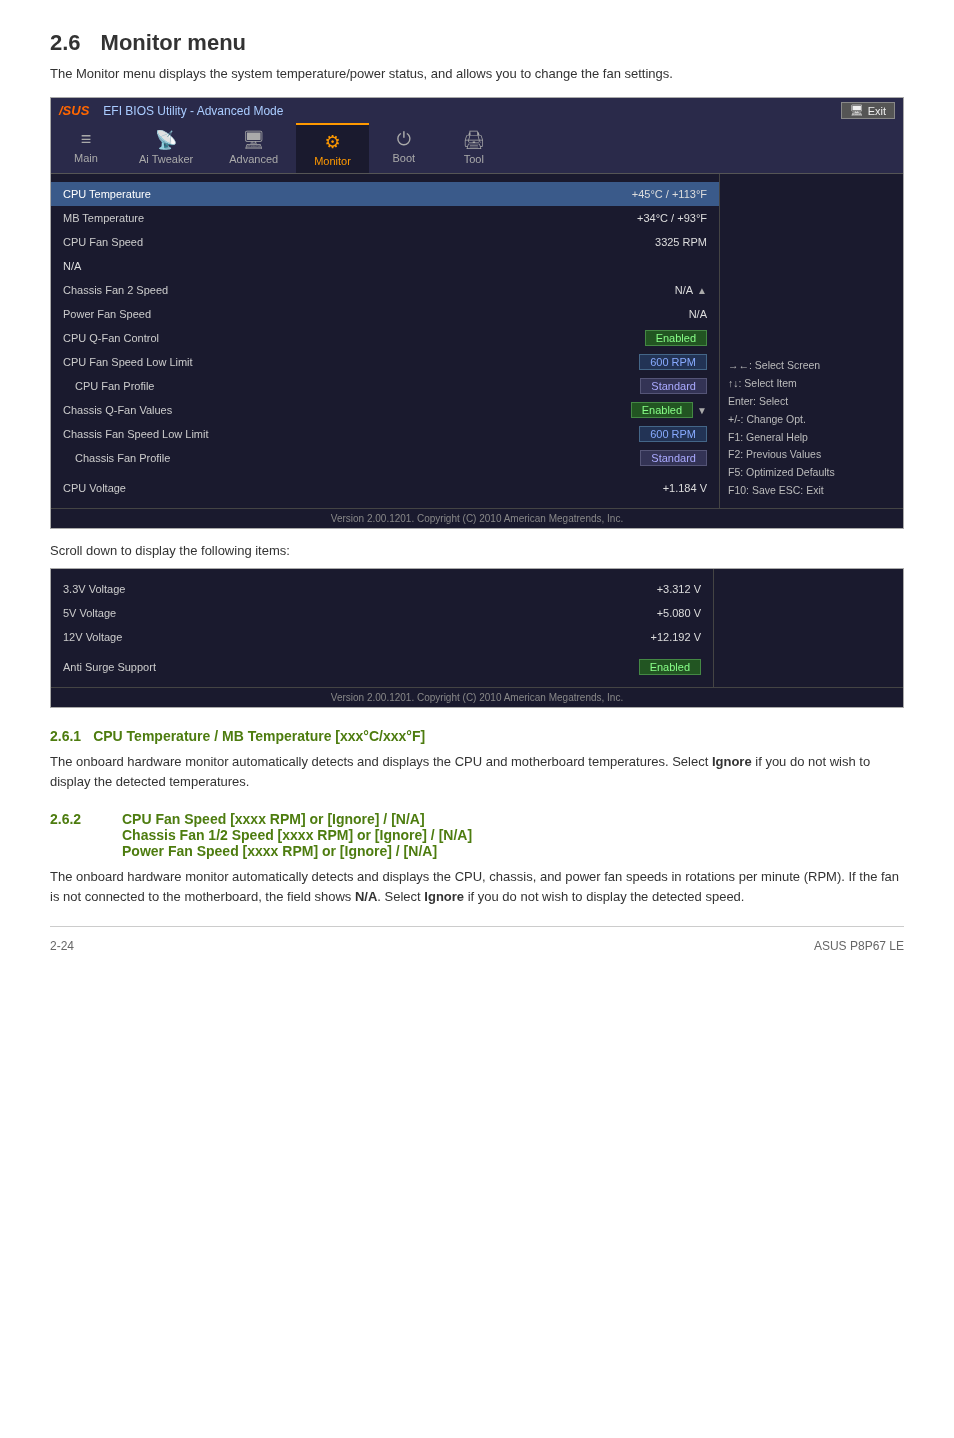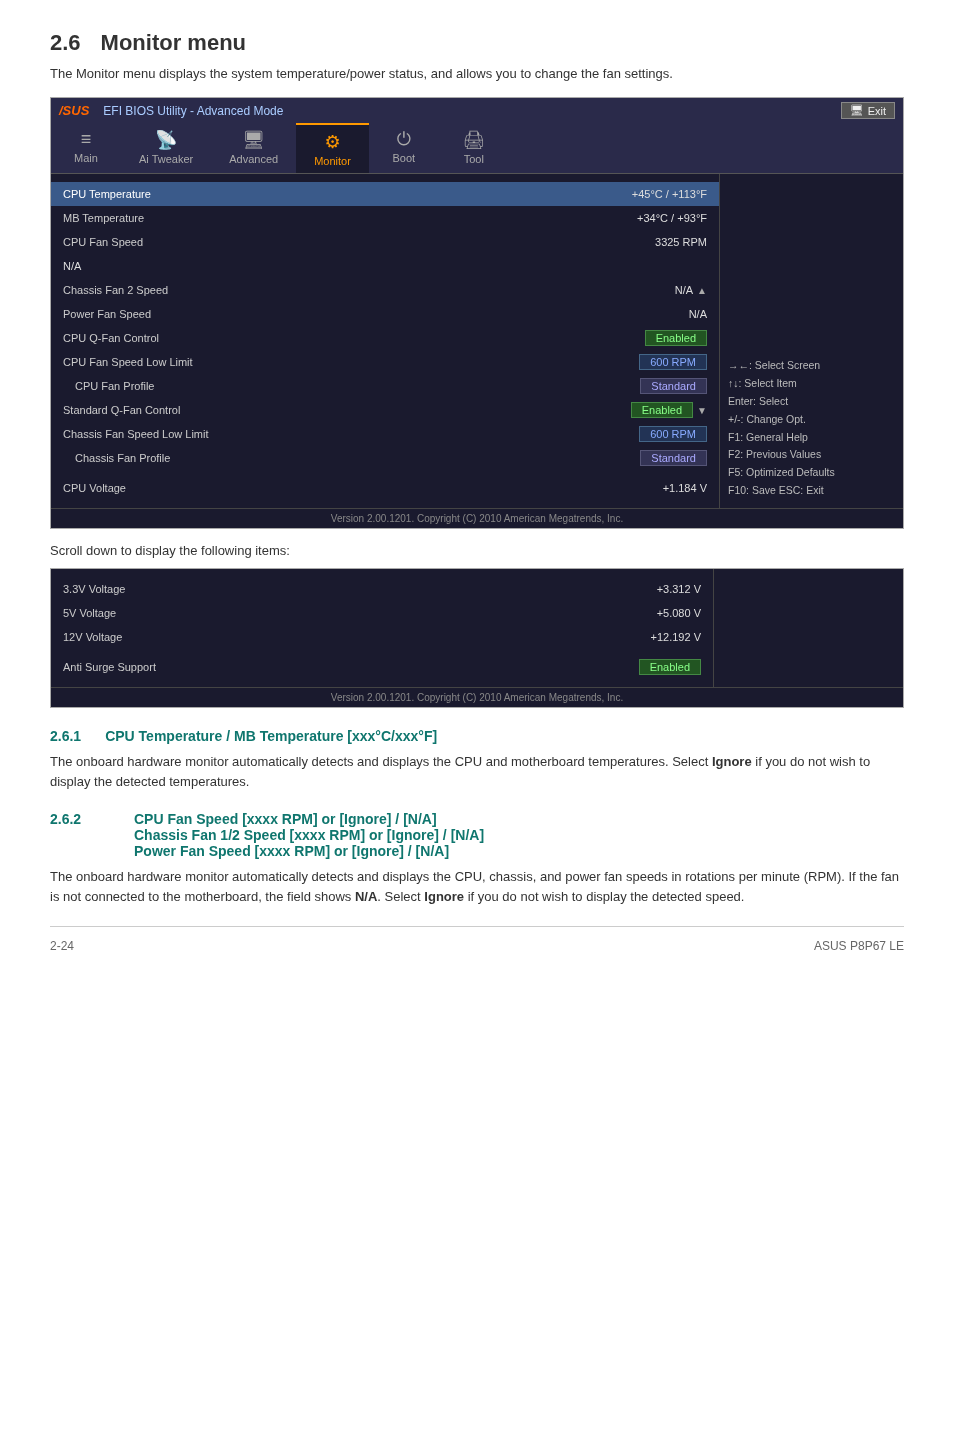--- a/index.html
+++ b/index.html
@@ -166,24 +166,24 @@
       background: #1a1a2e;
       color: #ccc;
       margin-bottom: 20px;
       font-size: 12px;
     }
 
     
     .sub-heading {
       font-size: 14px;
       font-weight: bold;
-      color: #0f766e;
+      color: #4d7c0f;
       margin: 20px 0 8px 0;
       display: flex;
-      gap: 24px;
+      gap: 12px;
     }
 
     .body-text {
       font-size: 13px;
       color: #333;
       margin-bottom: 10px;
       line-height: 1.5;
     }
 
     .page-footer {
@@ -278,21 +278,21 @@
       </div>
       <div class="bios-row">
         <span class="row-label">CPU Fan Speed Low Limit</span>
         <span class="row-badge rpm">600 RPM</span>
       </div>
       <div class="bios-row">
         <span class="row-label" style="padding-left:12px;">CPU Fan Profile</span>
         <span class="row-badge std">Standard</span>
       </div>
       <div class="bios-row">
-        <span class="row-label">Standard Q-Fan Control</span>
+        <span class="row-label">Chassis Q-Fan Values</span>
         <span class="row-badge">Enabled</span>
         <span class="scroll-arrow">▼</span>
       </div>
       <div class="bios-row">
         <span class="row-label">Chassis Fan Speed Low Limit</span>
         <span class="row-badge rpm">600 RPM</span>
       </div>
       <div class="bios-row">
         <span class="row-label" style="padding-left:12px;">Chassis Fan Profile</span>
         <span class="row-badge std">Standard</span>

